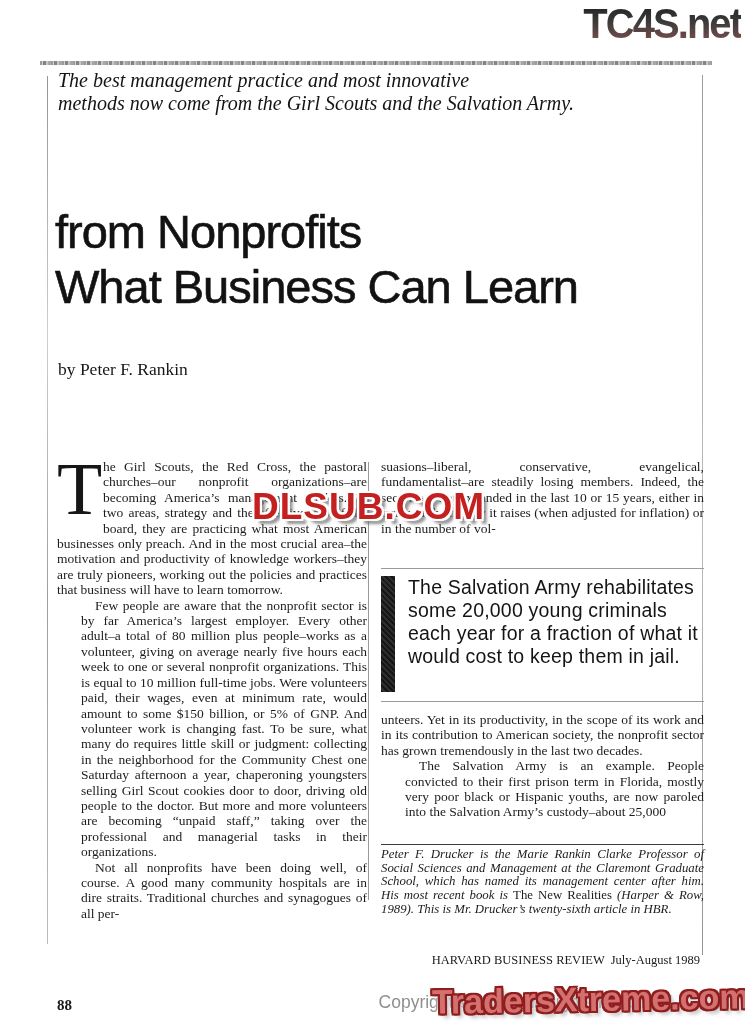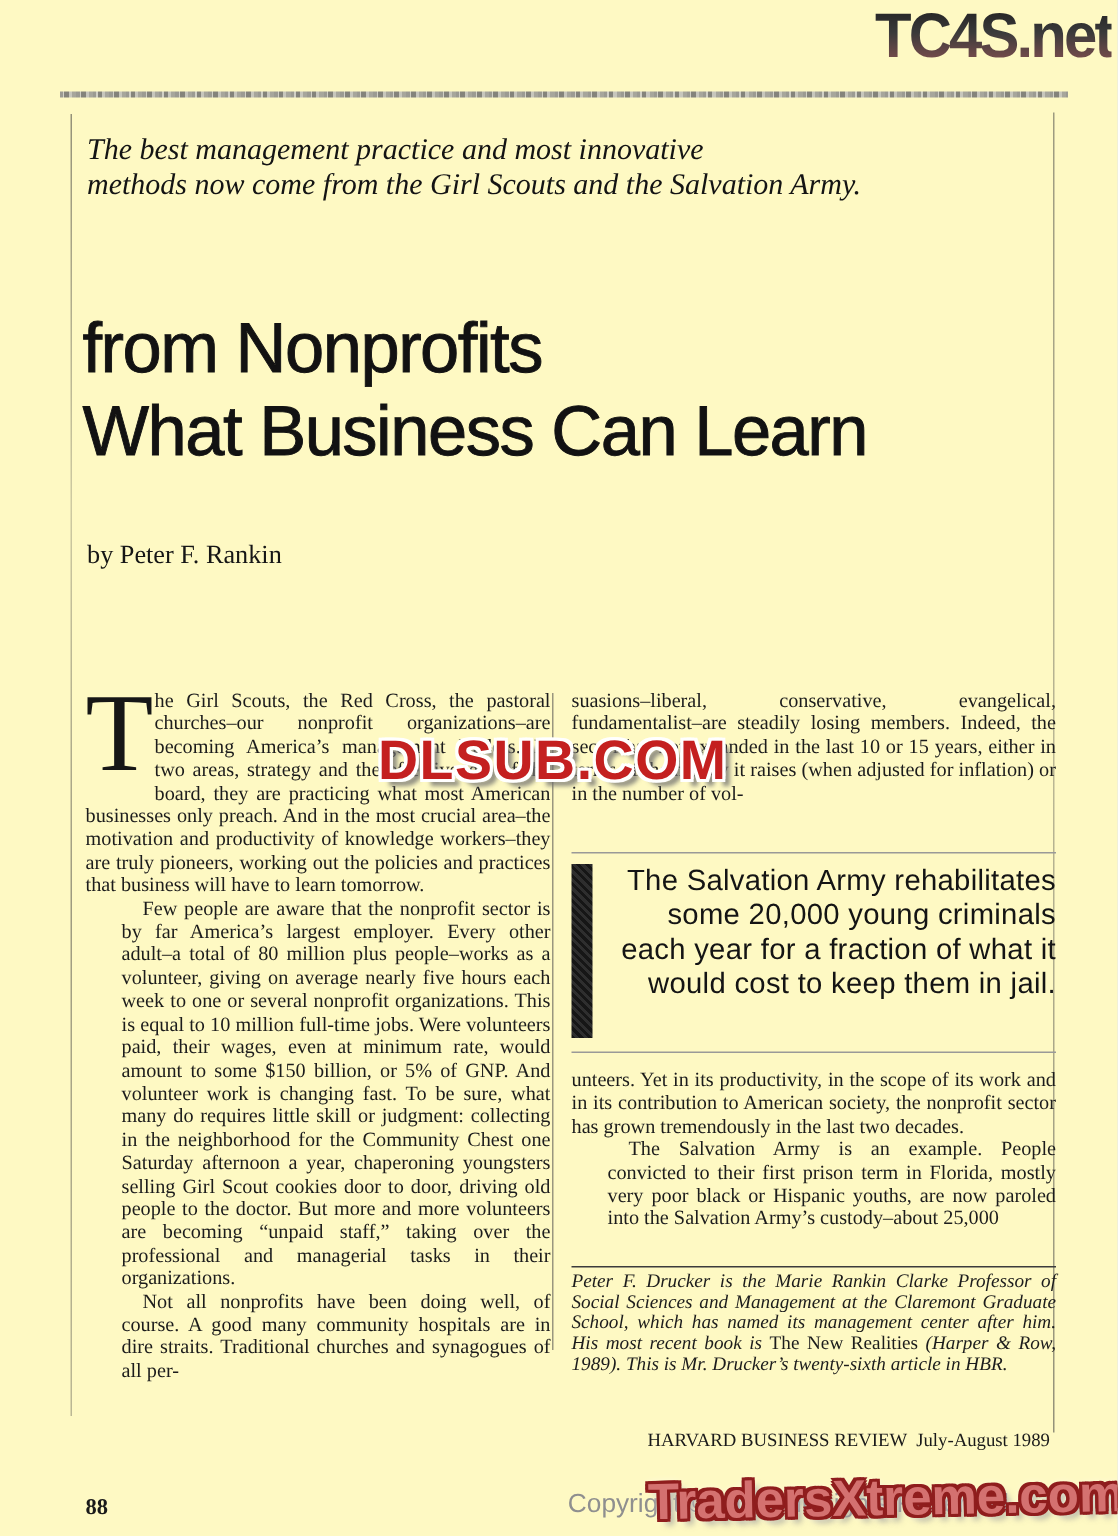--- a/index.html
+++ b/index.html
@@ -1,19 +1,19 @@
 <!DOCTYPE html>
 <html><head>
 <meta charset="utf-8">
 <style>
   html,body{margin:0;padding:0;background:#e8e8e6;}
   .page{
     position:relative;
     width:745px;height:1024px;
-    background:#fef9c3;
+    background:#ffffff;
     overflow:hidden;
     font-family:"Liberation Serif", serif;
     color:#1e1e1e;
   }
   
   .wm-top{
     position:absolute;top:0px;right:4px;
     font-family:"Liberation Sans", sans-serif;
     font-weight:bold;font-size:42px;letter-spacing:-2px;
     transform:scaleX(0.95);transform-origin:right top;
@@ -50,21 +50,21 @@
       #8a8a8a 0 2px, #c9c9c7 2px 3px, #6f6f6f 3px 6px, #bdbdbb 6px 8px, #979795 8px 11px);
     opacity:.85;
   }
   .hairline-left{position:absolute;left:47px;top:76px;width:1px;height:868px;
     background:linear-gradient(rgba(60,60,60,.55), rgba(60,60,60,.25) 30%, rgba(60,60,60,.5) 60%, rgba(60,60,60,.35));}
   .hairline-right{position:absolute;left:702px;top:75px;width:1px;height:880px;
     background:linear-gradient(rgba(60,60,60,.5), rgba(60,60,60,.35) 50%, rgba(60,60,60,.55));}
   .col-rule{position:absolute;left:368px;top:462px;width:1px;height:438px;background:rgba(70,70,70,.55);}
   
   .deck{
-    position:absolute;left:58px;top:89px;width:560px;
+    position:absolute;left:58px;top:69px;width:560px;
     font-style:italic;font-size:20px;line-height:23px;color:#141414;
   }
   .title{
     position:absolute;left:55px;top:204px;width:620px;
     font-family:"Liberation Sans", sans-serif;
     font-size:47px;line-height:55px;color:#121212;
     letter-spacing:-1px;
     -webkit-text-stroke:0.6px #121212;
   }
   .byline{position:absolute;left:58px;top:359px;font-size:17.5px;color:#161616;}
@@ -91,21 +91,21 @@
     padding:7px 0 9px 0;
     display:flex;
   }
   .pq-bar{
     width:14px;height:116px;flex:0 0 14px;margin-right:13px;
     background:
       repeating-linear-gradient(45deg, #161616 0 2px, #2e2e2e 2px 4px);
   }
   .pq-text{
     font-family:"Liberation Sans", sans-serif;
-    font-size:19.5px;line-height:23px;text-align:right;color:#141414;
+    font-size:19.5px;line-height:23px;text-align:left;color:#141414;
     letter-spacing:0.2px;
   }
   
   .bio{
     margin-top:24px;
     border-top:1px solid #3c3c3c;
     padding-top:3px;
     font-style:italic;font-size:12.8px;line-height:13.7px;text-align:justify;color:#1c1c1c;
   }
   .bio .roman{font-style:normal;}

